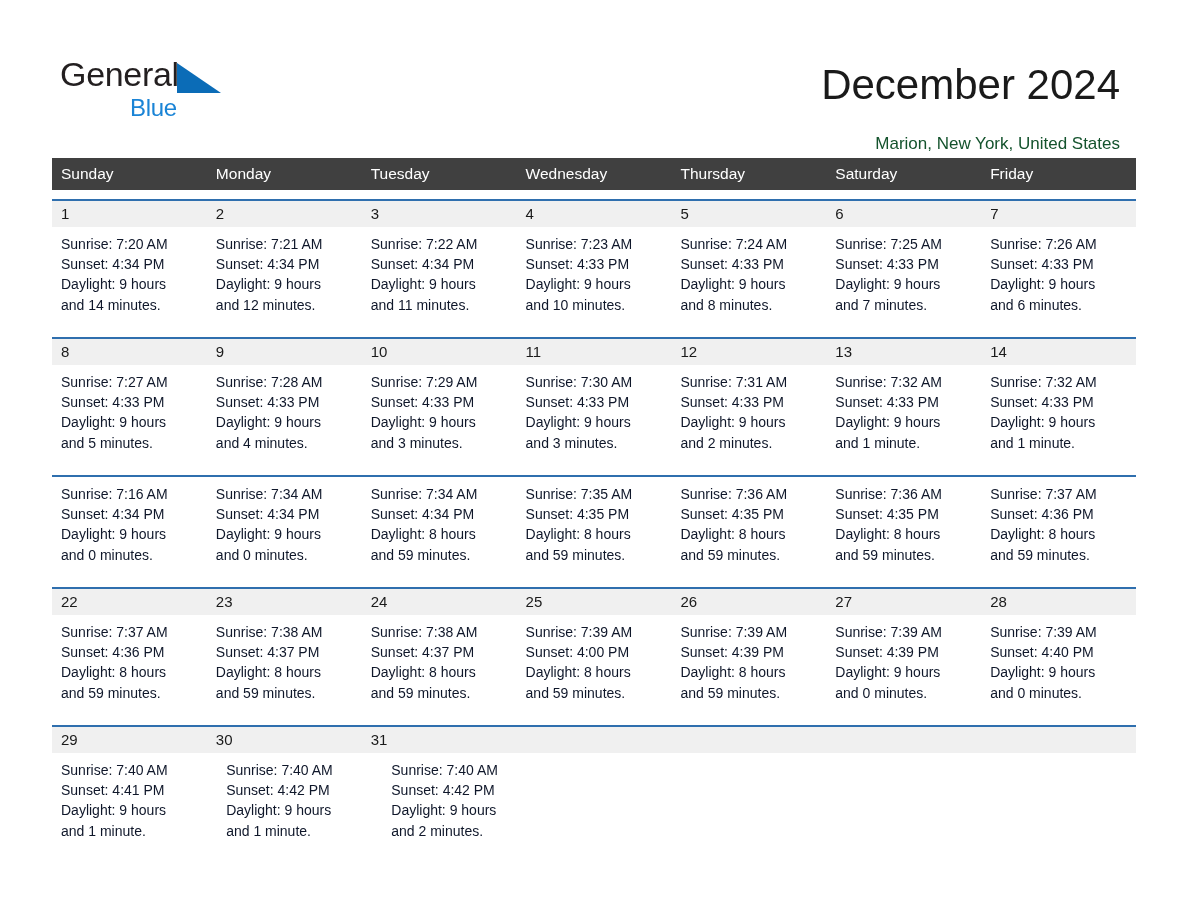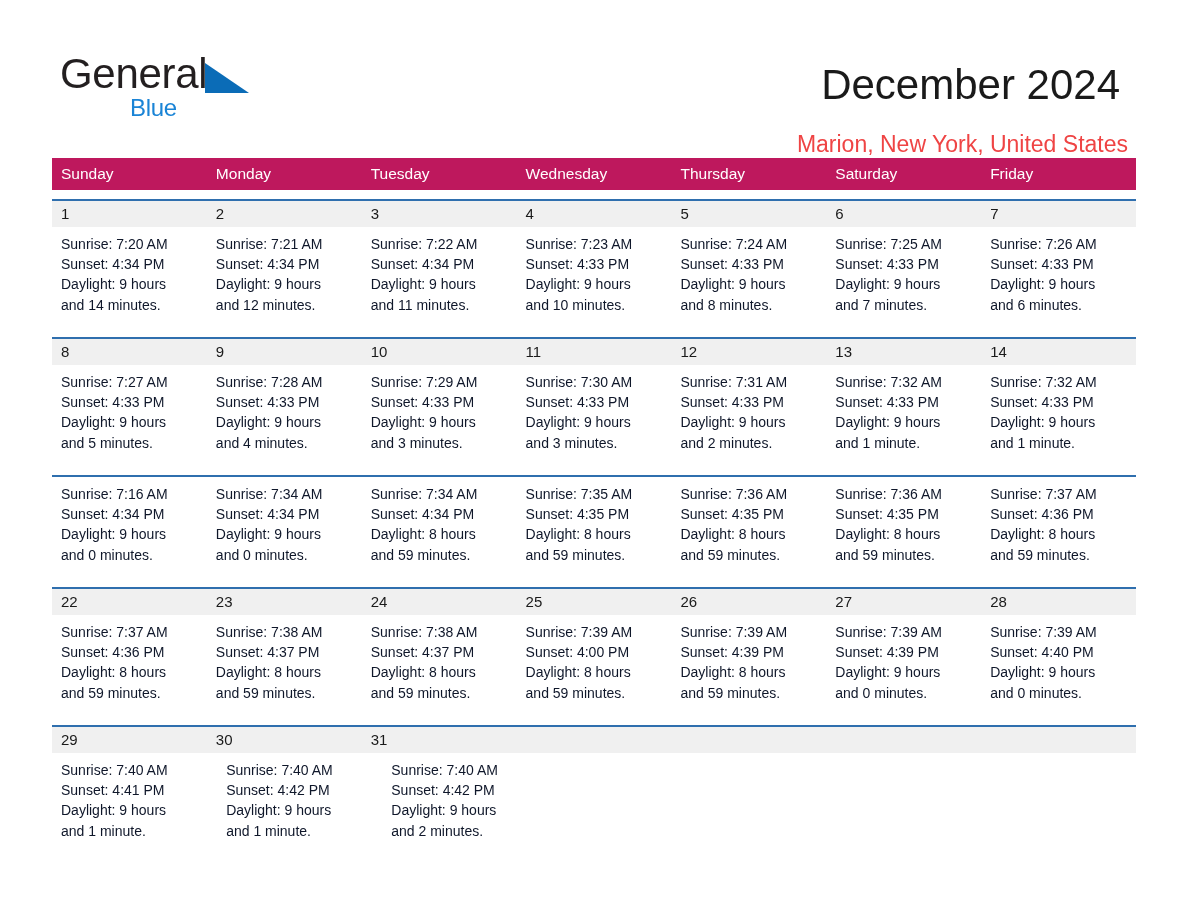--- a/index.html
+++ b/index.html
@@ -34,21 +34,21 @@
     position: absolute;
     left: 8px;
     top: 12px;
     width: 260px;
     height: 76px;
   }
   .brand-line1 {
     position: relative;
     height: 40px;
     line-height: 40px;
-    font-size: 42px;
+    font-size: 34px;
     color: #231f20;
     letter-spacing: -0.3px;
     white-space: nowrap;
   }
   .brand-general {
     display: inline-block;
     vertical-align: top;
   }
   .brand-tri {
     display: inline-block;
@@ -78,39 +78,39 @@
   }
   .cal-title {
     font-size: 42px;
     line-height: 54px;
     color: #1a1a1a;
     font-weight: normal;
     margin: 16px;
     white-space: nowrap;
   }
   .cal-subtitle {
-    font-size: 23px;
+    font-size: 17px;
     line-height: 32px;
-    color: #ef4444;
-    margin: 12px 8px 0 0;
+    color: #14532d;
+    margin: 12px 16px 0 0;
     font-weight: normal;
     white-space: nowrap;
   }
 
   
   .calendar {
     position: absolute;
     left: 52px;
     top: 158px;
     width: 1084px;
   }
   .dow-row {
     display: flex;
     width: 100%;
-    background: #be185d;
+    background: #404040;
     height: 32px;
   }
   .dow-cell {
     flex: 1 1 0;
     min-width: 0;
     color: #ffffff;
     font-size: 15.5px;
     line-height: 32px;
     padding-left: 9px;
     box-sizing: border-box;

